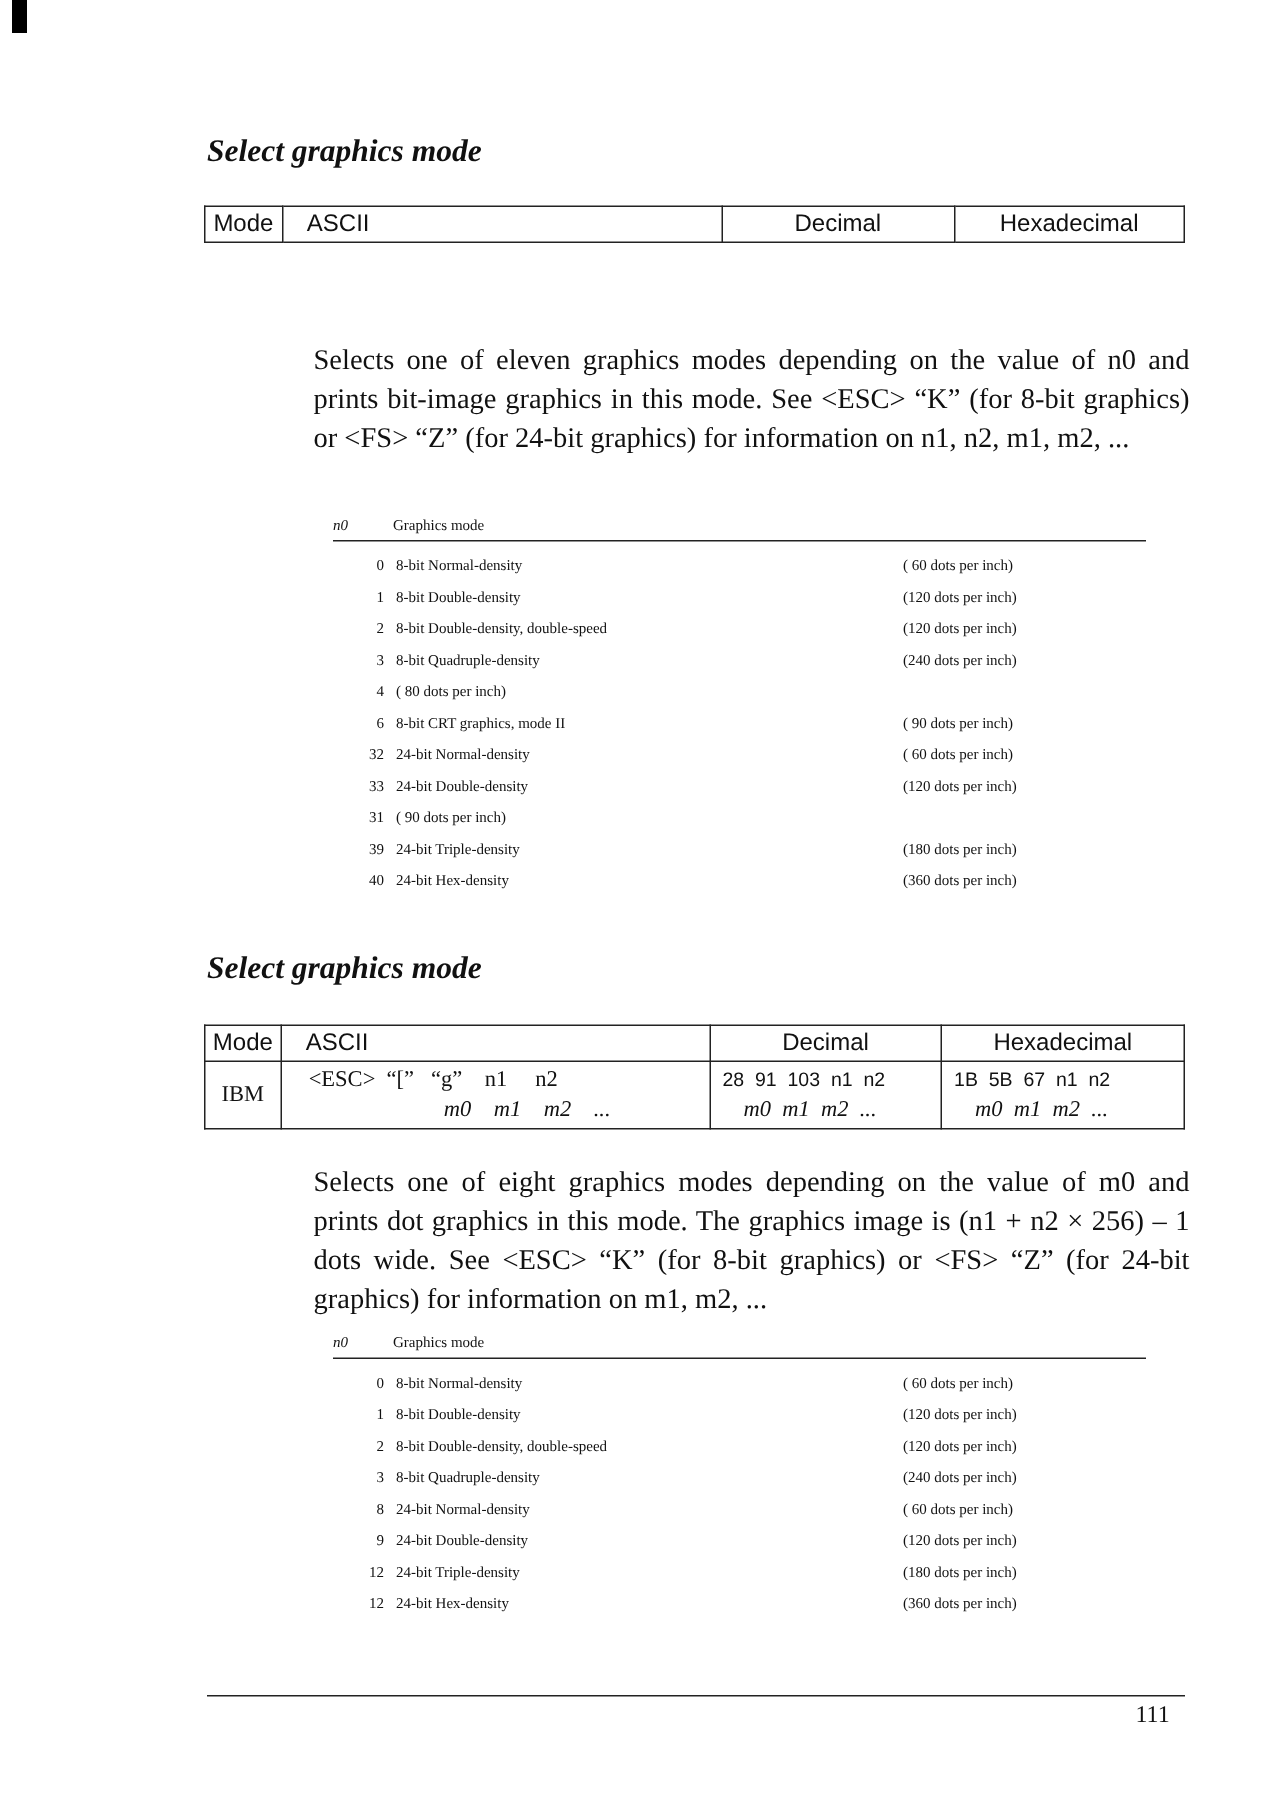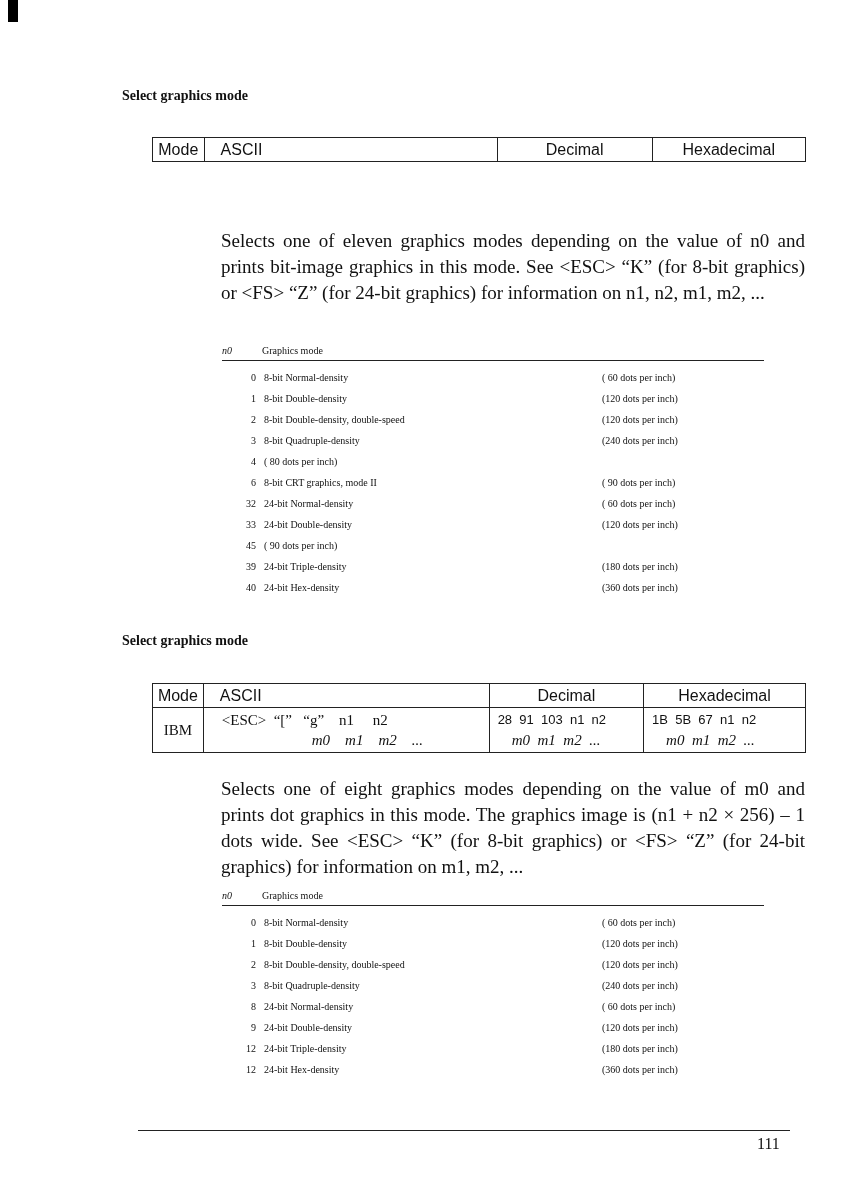--- a/index.html
+++ b/index.html
@@ -1,27 +1,27 @@
 <!DOCTYPE html>
 <html><head>
 <meta charset="utf-8">
 <style>
   html, body { margin:0; padding:0; background:#ffffff; }
   body { width:848px; height:1196px; position:relative; overflow:hidden;
          font-family:"Liberation Serif","DejaVu Serif",serif; color:#111; }
   .corner-mark { position:absolute; left:8px; top:0; width:10px; height:22px; background:#000; }
-  .heading { position:absolute; left:122px; font-size:14px; font-weight:bold; }
-  table.cmd { position:absolute; left:152px; border-collapse:collapse; font-size:14px; }
+  .heading { position:absolute; left:138px; font-size:21px; font-weight:bold; font-style:italic; }
+  table.cmd { position:absolute; left:136px; border-collapse:collapse; font-size:14px; }
   table.cmd td, table.cmd th { border:1.3px solid #222; padding:0; }
   table.cmd th { font-family:"Liberation Sans",sans-serif; font-weight:normal; font-size:16px; height:23px; text-align:left; }
   table.cmd th.c { text-align:center; }
   table.cmd td.mode { text-align:center; vertical-align:middle; font-size:15px; }
   table.cmd td.cell { vertical-align:top; padding:2px 8px; line-height:20px; font-size:15px; }
   .sans { font-family:"Liberation Sans",sans-serif; font-size:13px; }
-  .para { position:absolute; left:209px; width:584px; font-size:19px; line-height:26px; text-align:justify;margin-left:12px; }
+  .para { position:absolute; left:209px; width:584px; font-size:19px; line-height:26px; text-align:justify; }
   .mtable { position:absolute; left:222px; width:542px; font-size:10px; }
   .mhead { display:flex; padding-bottom:4px; border-bottom:1px solid #222; margin-bottom:6px; }
   .mhead .n { width:40px; font-style:italic; }
   .mrow { display:flex; line-height:21px; }
   .mrow .n { width:34px; text-align:right; padding-right:8px; }
   .mrow .d { width:338px; }
   .footer-line { position:absolute; left:138px; top:1130px; width:652px; border-top:1px solid #222; }
   .page-num { position:absolute; left:757px; top:1135px; font-size:16px; }
 </style>
 </head>
@@ -80,21 +80,21 @@
         <span class="n">32</span>
         <span class="d">24-bit Normal-density</span>
         <span class="p">( 60 dots per inch)</span>
       </div>
       <div class="mrow">
         <span class="n">33</span>
         <span class="d">24-bit Double-density</span>
         <span class="p">(120 dots per inch)</span>
       </div>
       <div class="mrow">
-        <span class="n">45</span>
+        <span class="n">31</span>
         <span class="p">( 90 dots per inch)</span>
       </div>
       <div class="mrow">
         <span class="n">39</span>
         <span class="d">24-bit Triple-density</span>
         <span class="p">(180 dots per inch)</span>
       </div>
       <div class="mrow">
         <span class="n">40</span>
         <span class="d">24-bit Hex-density</span>

